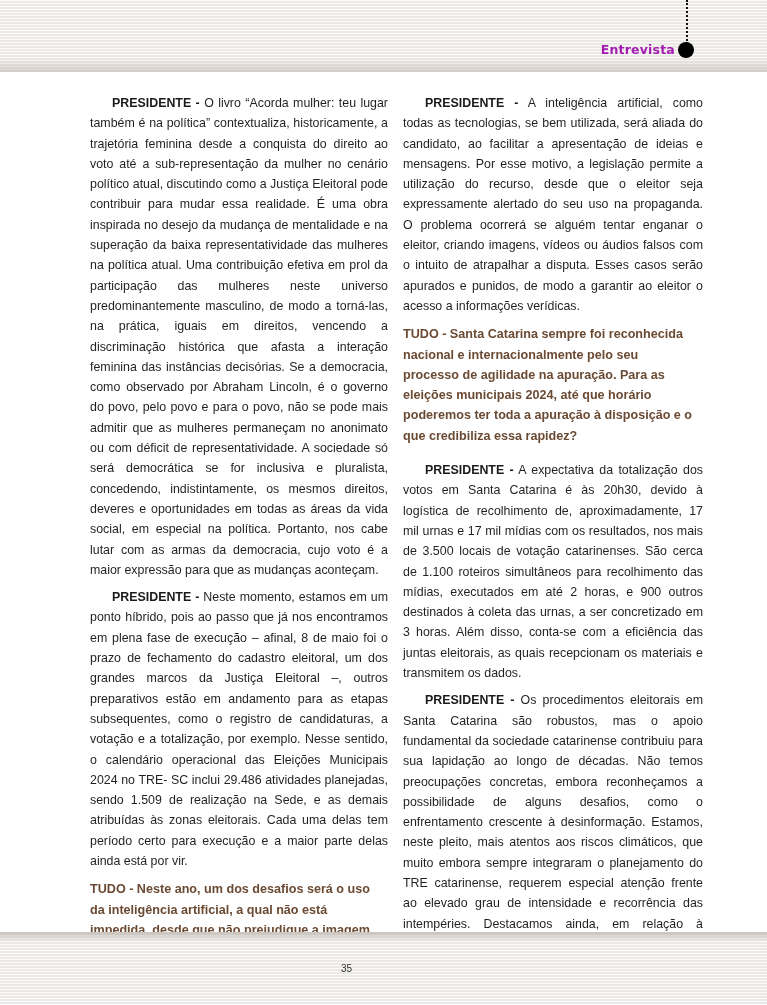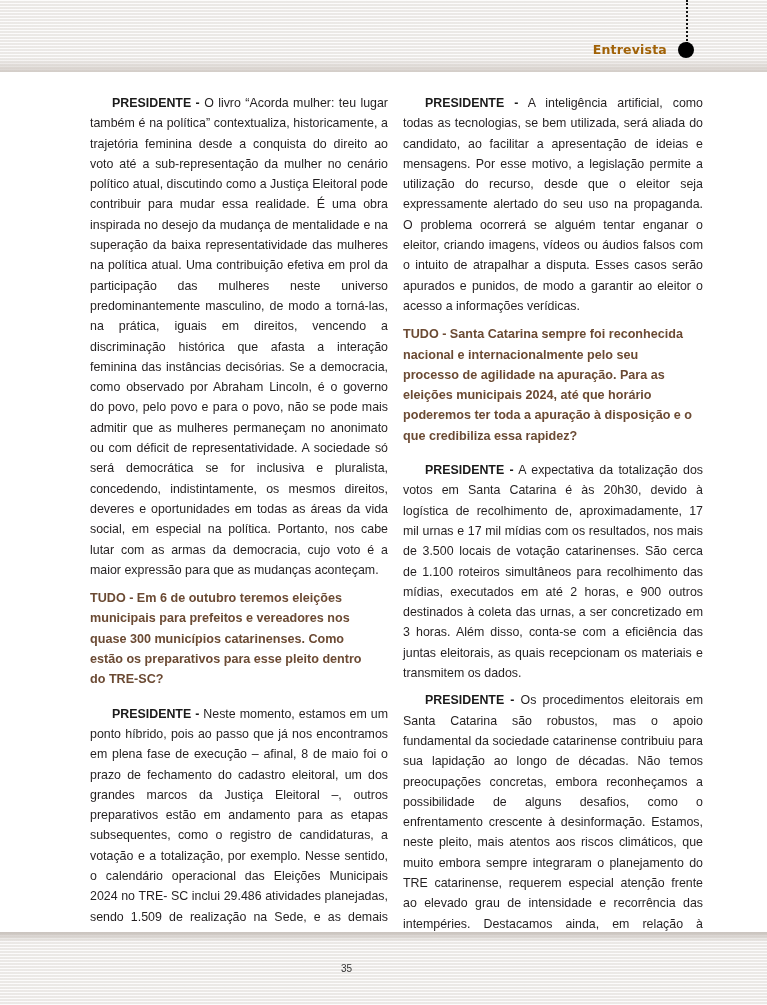--- a/index.html
+++ b/index.html
@@ -26,23 +26,23 @@
   }
   .dotted-line {
     position: absolute; left: 686px; top: 0; height: 44px; width: 0;
     border-left: 2px dotted #111;
   }
   .section-dot {
     position: absolute; left: 678px; top: 42px; width: 16px; height: 16px;
     background: #000; border-radius: 50%;
   }
   .section-label {
-    position: absolute; right: 100px; top: 42px;
+    position: absolute; right: 92px; top: 42px;
     font-family: "DejaVu Sans", sans-serif; font-weight: bold; font-size: 12.5px;
-    color: #a16207; letter-spacing: 0.2px;
+    color: #a21caf; letter-spacing: 0.2px;
   }
   .column {
     position: absolute; top: 93px; width: 298px;
     font-size: 12.4px; line-height: 20.3px;
   }
   .col-left { left: 90px; }
   .col-right { left: 403px; }
   .col-right { width: 300px; }
   p { margin: 0; text-align: justify; hyphens: manual; }
   p.answer { text-indent: 22px; margin-bottom: 7px; }
@@ -61,21 +61,20 @@
 
 <div class="band band-top"></div>
 <div class="dotted-line"></div>
 <div class="section-dot"></div>
 <div class="section-label">Entrevista</div>
 
 <div class="column col-left">
   <p class="answer">
     <span class="speaker">PRESIDENTE -</span><span> O livro “Acorda mulher: teu lugar também é na política” contextualiza, historicamente, a trajetória feminina desde a conquista do direito ao voto até a sub-representação da mulher no cenário político atual, discutindo como a Justiça Eleitoral pode contribuir para mudar essa realidade. É uma obra inspirada no desejo da mudança de mentalidade e na superação da baixa representatividade das mulheres na política atual. Uma contribuição efetiva em prol da participação das mulheres neste universo predominantemente masculino, de modo a torná-las, na prática, iguais em direitos, vencendo a discriminação histórica que afasta a interação feminina das instâncias decisórias. Se a democracia, como observado por Abraham Lincoln, é o governo do povo, pelo povo e para o povo, não se pode mais admitir que as mulheres permaneçam no anonimato ou com déficit de representatividade. A sociedade só será democrática se for inclusiva e pluralista, concedendo, indistintamente, os mesmos direitos, deveres e oportunidades em todas as áreas da vida social, em especial na política. Portanto, nos cabe lutar com as armas da democracia, cujo voto é a maior expressão para que as mudanças aconteçam.</span>
   </p>
-  <p class="question">TUDO - Em 6 de outubro teremos eleições municipais para prefeitos e vereadores nos quase 300 municípios catarinenses. Como estão os preparativos para esse pleito dentro do TRE-SC?</p>
   <p class="answer">
     <span class="speaker">PRESIDENTE -</span><span> Neste momento, estamos em um ponto híbrido, pois ao passo que já nos encontramos em plena fase de execução – afinal, 8 de maio foi o prazo de fechamento do cadastro eleitoral, um dos grandes marcos da Justiça Eleitoral –, outros preparativos estão em andamento para as etapas subsequentes, como o registro de candidaturas, a votação e a totalização, por exemplo. Nesse sentido, o calendário operacional das Eleições Municipais 2024 no TRE- SC inclui 29.486 atividades planejadas, sendo 1.509 de realização na Sede, e as demais atribuídas às zonas eleitorais. Cada uma delas tem período certo para execução e a maior parte delas ainda está por vir.</span>
   </p>
   <p class="question">TUDO - Neste ano, um dos desafios será o uso da inteligência artificial, a qual não está impedida, desde que não prejudique a imagem do adversário. Como a senhora analisa esses casos? Ela poderá atrapalhar o processo eleitoral?</p>
 </div>
 
 <div class="column col-right">
   <p class="answer">
     <span class="speaker">PRESIDENTE -</span><span> A inteligência artificial, como todas as tecnologias, se bem utilizada, será aliada do candidato, ao facilitar a apresentação de ideias e mensagens. Por esse motivo, a legislação permite a utilização do recurso, desde que o eleitor seja expressamente alertado do seu uso na propaganda. O problema ocorrerá se alguém tentar enganar o eleitor, criando imagens, vídeos ou áudios falsos com o intuito de atrapalhar a disputa. Esses casos serão apurados e punidos, de modo a garantir ao eleitor o acesso a informações verídicas.</span>
   </p>

